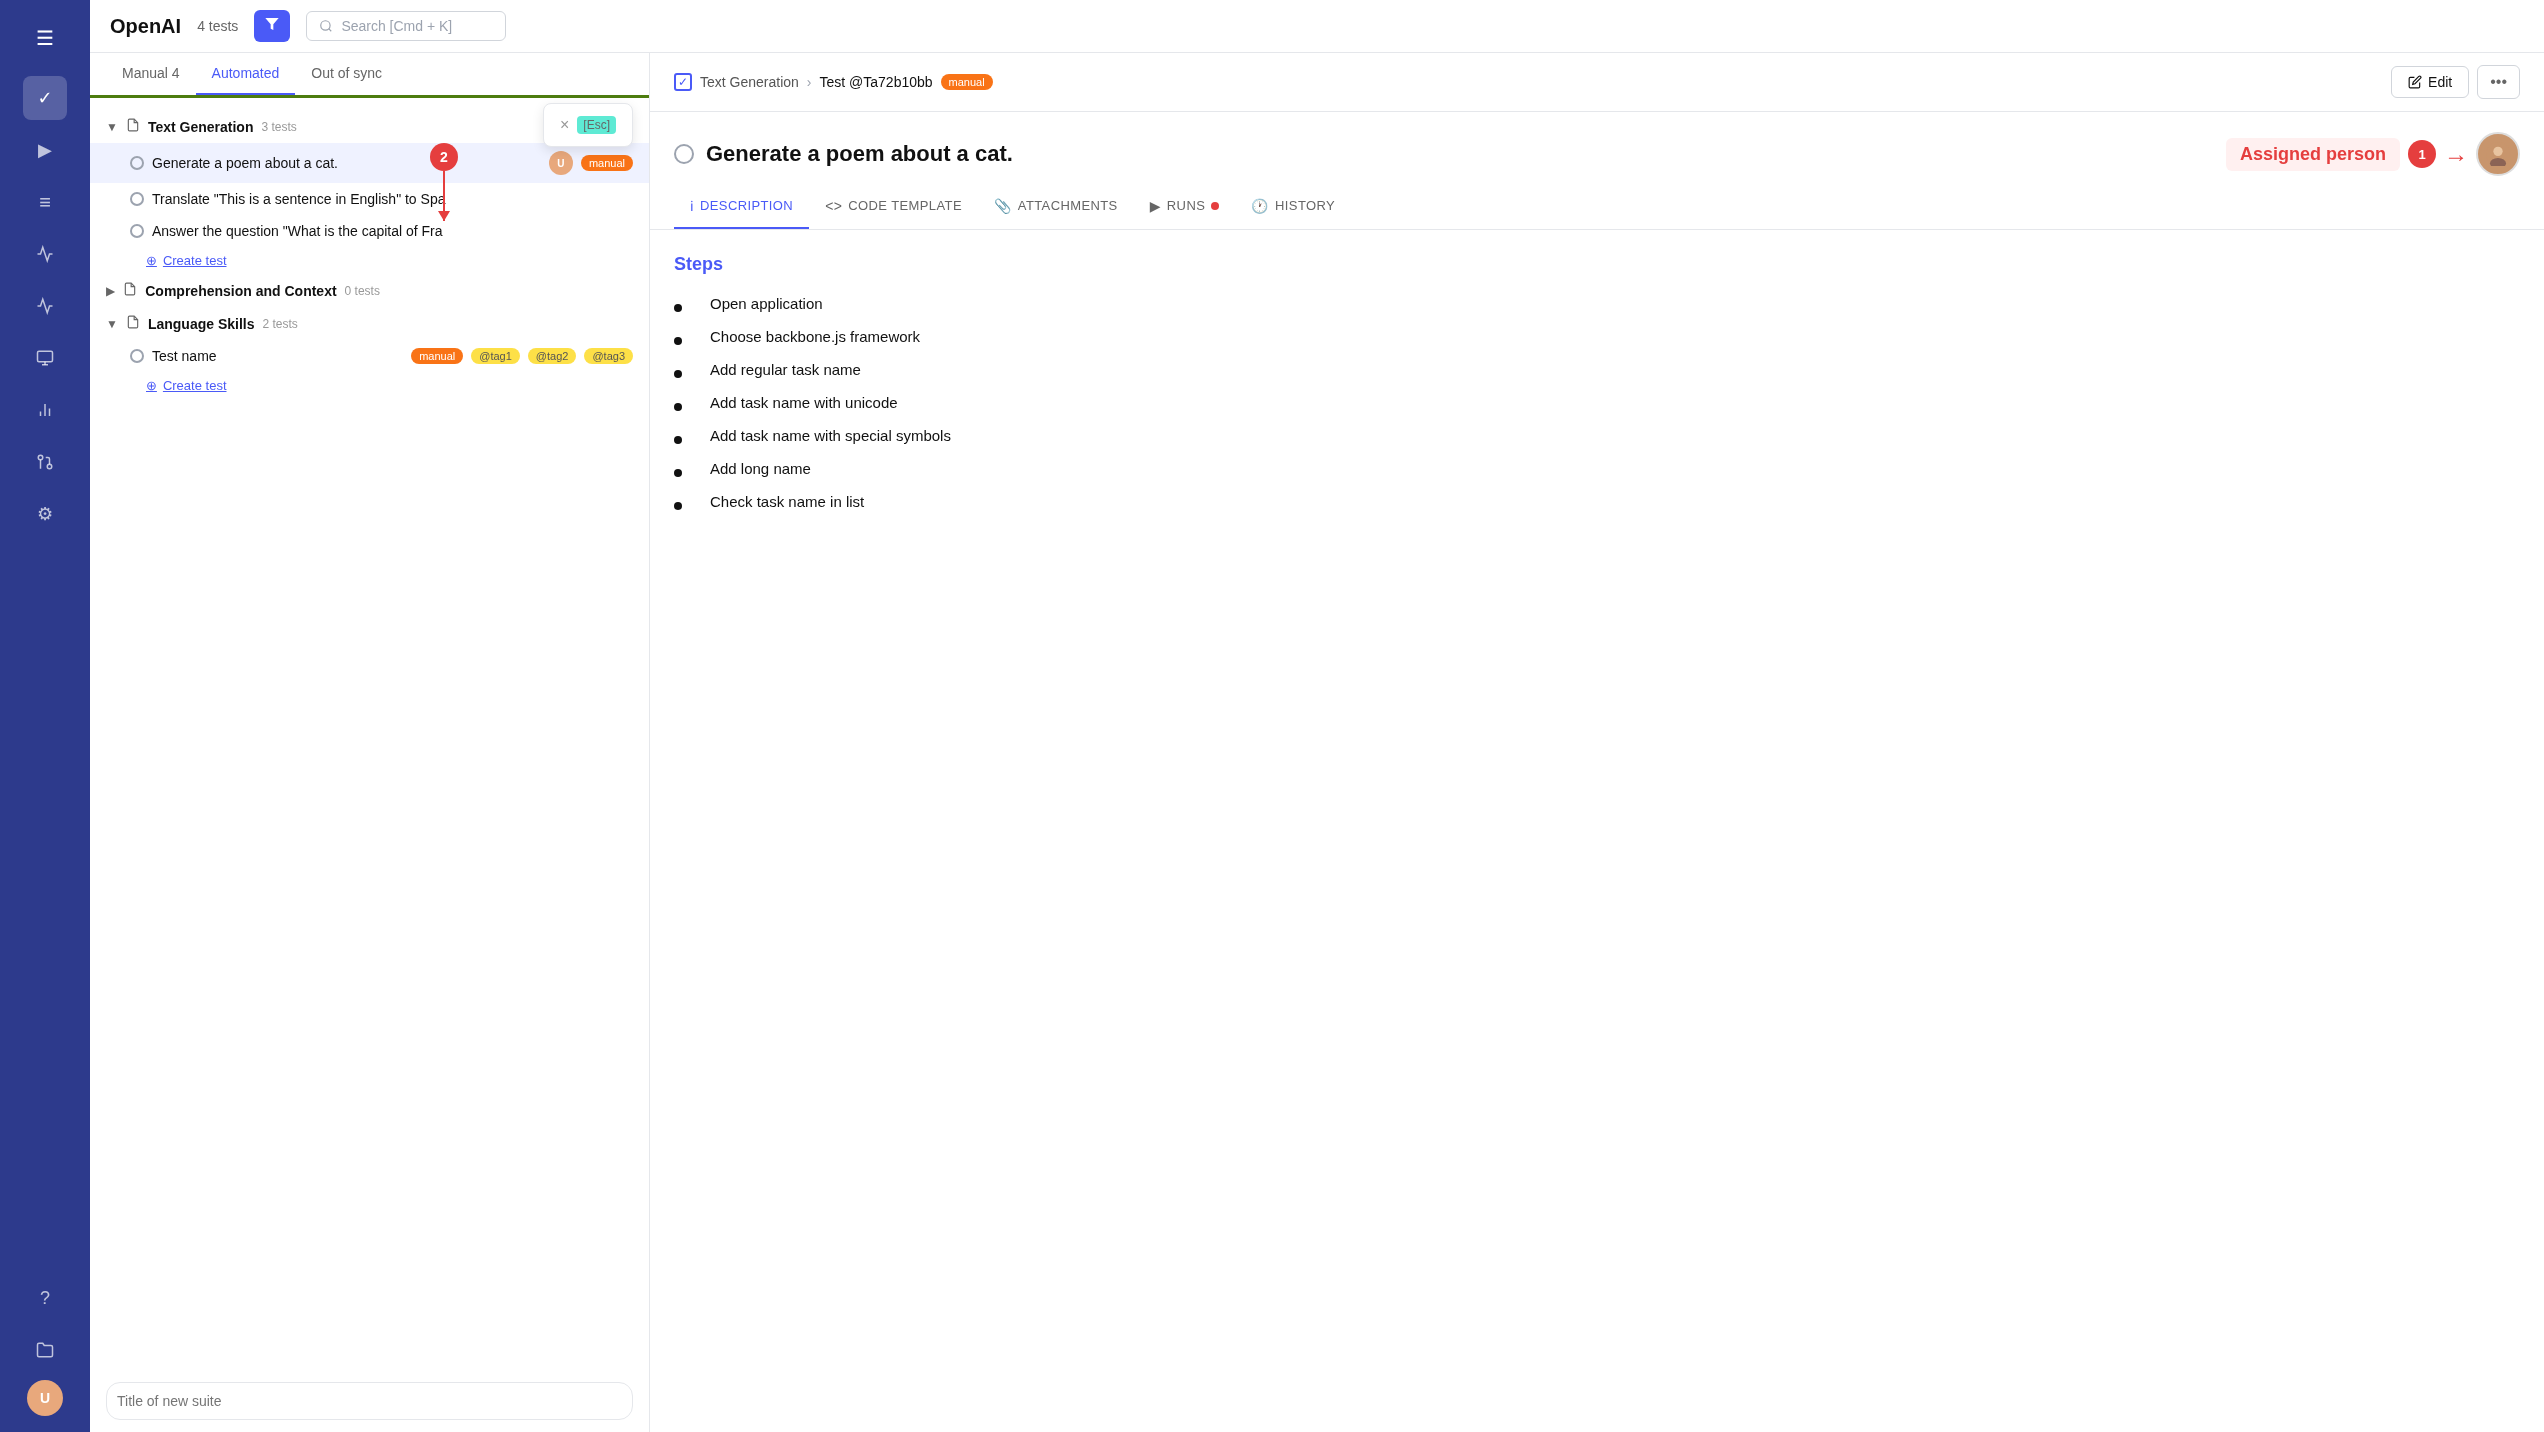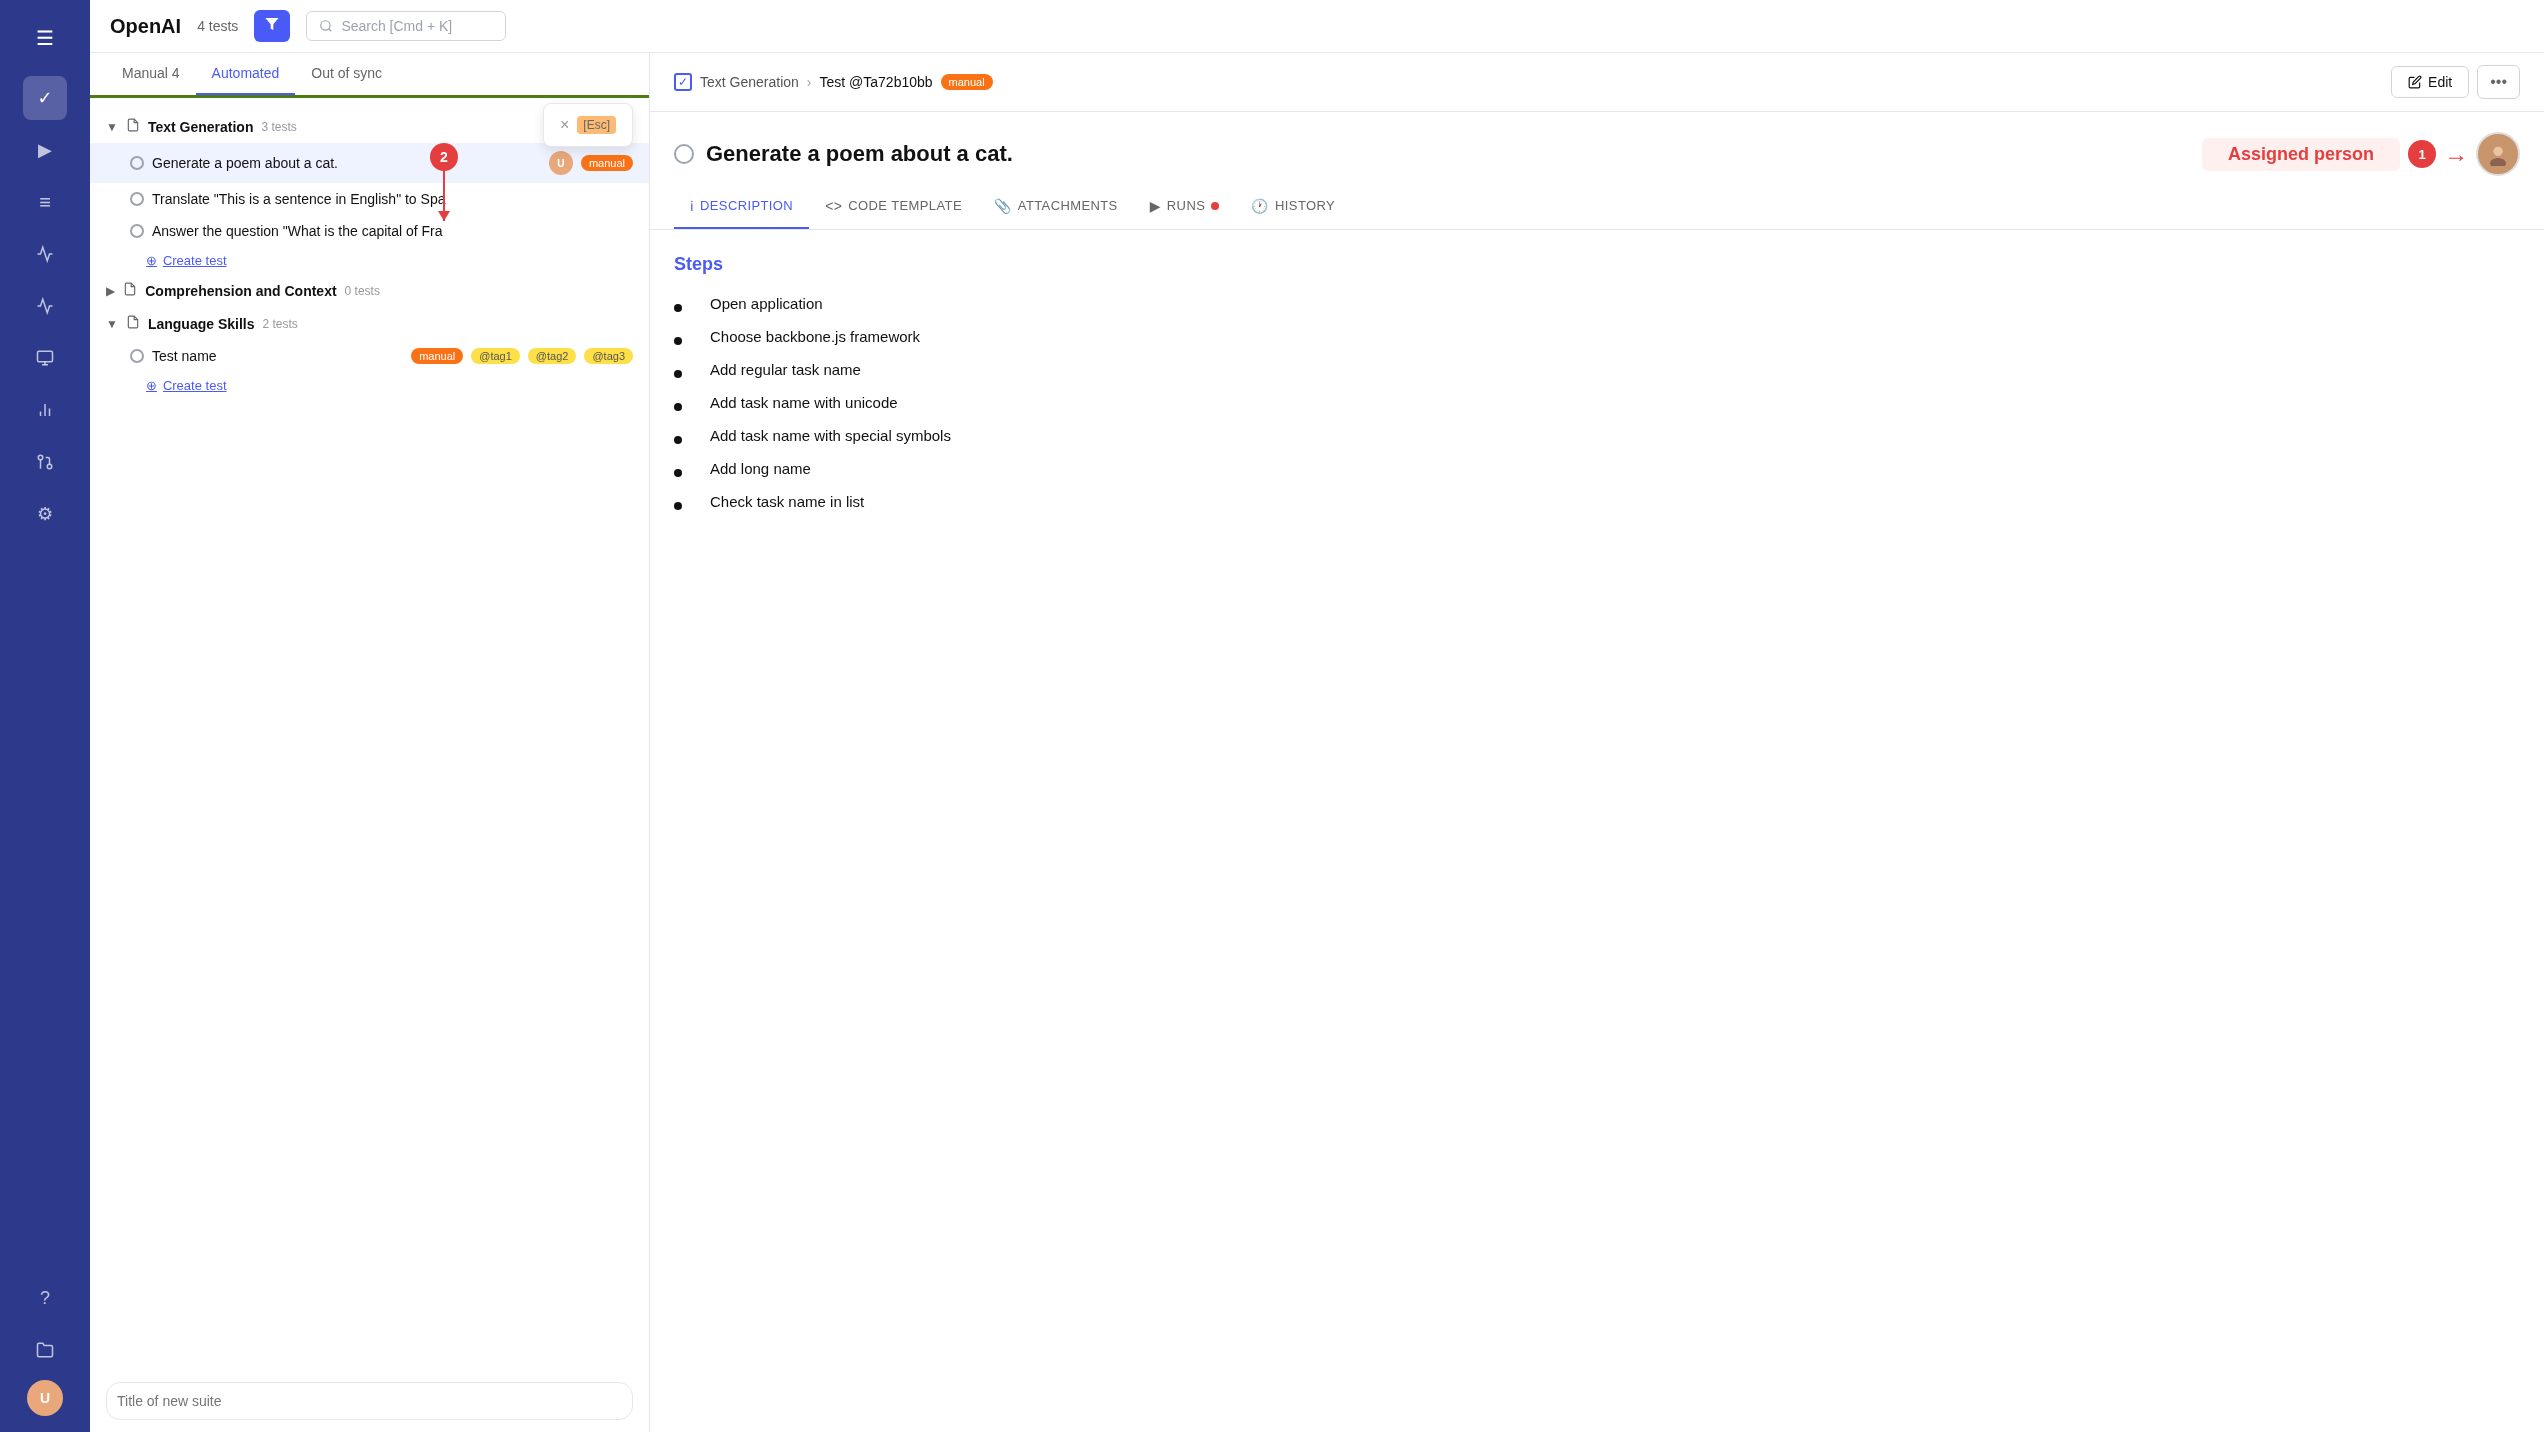--- a/index.html
+++ b/index.html
@@ -157,21 +157,21 @@
       z-index: 100;
       font-size: 13px;
       color: #555;
     }
     .dropdown-tooltip .close-x {
       color: #999;
       cursor: pointer;
       font-size: 16px;
     }
     .esc-badge {
-      background: #fdba74;
+      background: #5eead4;
       border-radius: 4px;
       padding: 2px 6px;
       font-size: 12px;
       color: #666;
     }
 
     
     .arrow-annotation {
       position: absolute;
       top: 90px;
@@ -388,21 +388,21 @@
       height: 20px;
       border-radius: 50%;
       border: 2px solid #9ca3af;
       flex-shrink: 0;
     }
     .assigned-person-highlight {
       background: #fff0f0;
       color: #e53e3e;
       font-size: 18px;
       font-weight: 600;
-      padding: 6px 26px;
+      padding: 6px 14px;
       border-radius: 6px;
       display: flex;
       gap: 8px;
     }
     .assigned-arrow-area {
       display: flex;
       align-items: center;
       gap: 8px;
     }
     .assigned-badge {

